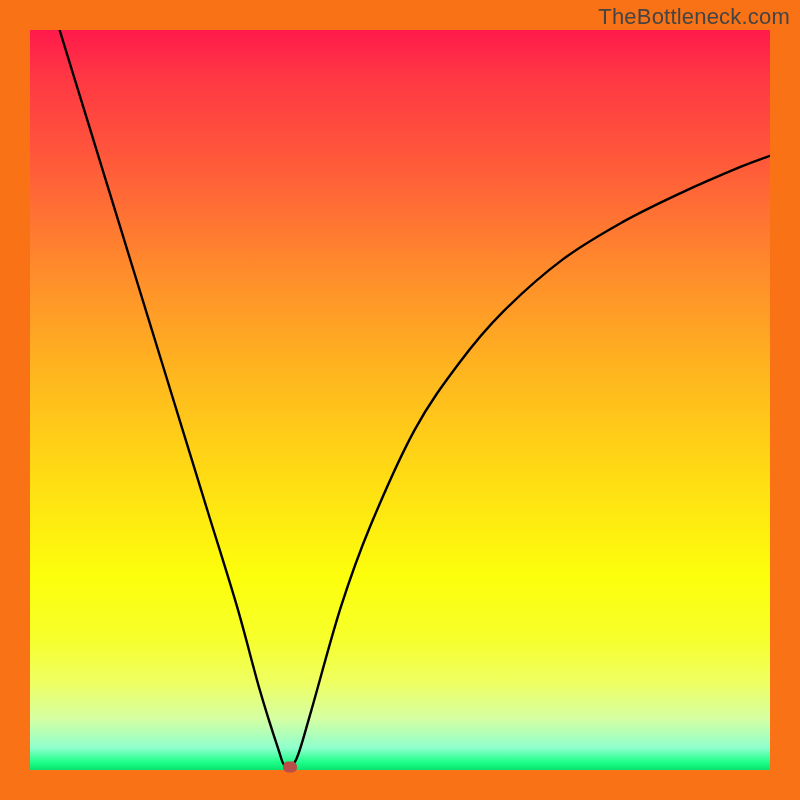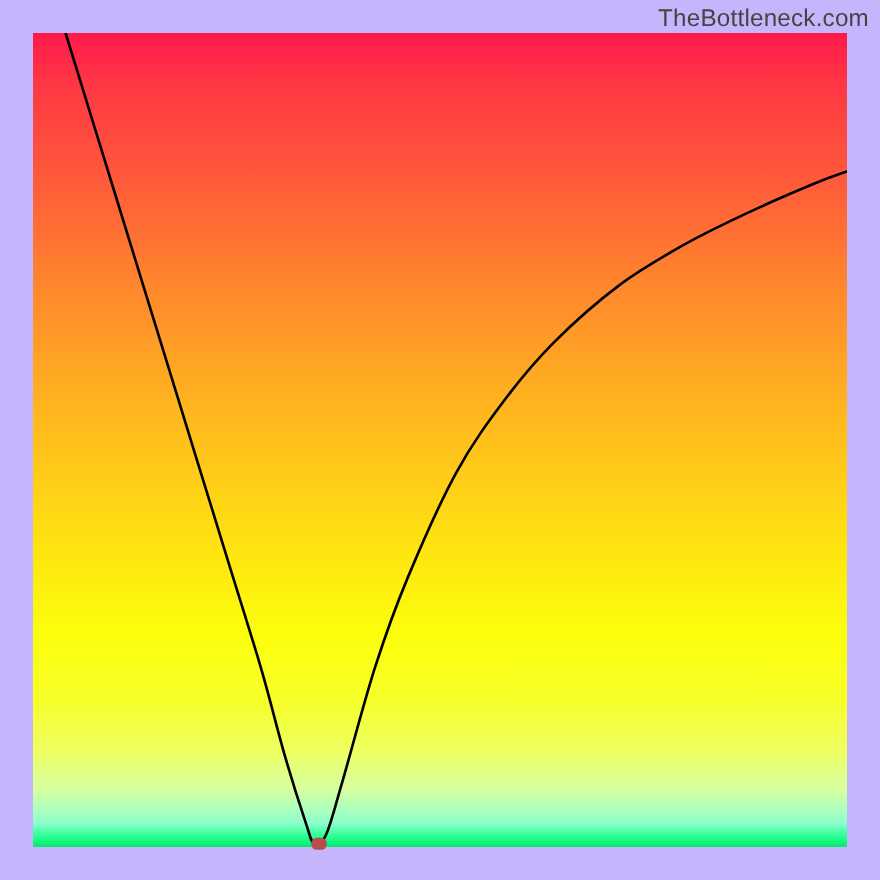--- a/index.html
+++ b/index.html
@@ -9,21 +9,21 @@
     height: 800px;
     background: #000;
     font-family: Arial, Helvetica, sans-serif;
     overflow: hidden;
   }
   .frame {
     position: absolute;
     left: 0; top: 0;
     width: 800px;
     height: 800px;
-    background: #c4b5fd;
+    background: #f97316;
   }
   .plot-area {
     position: absolute;
     left: 30px;
     top: 30px;
     width: 740px;
     height: 740px;
     background: linear-gradient(
       to bottom,
       #ff1a4b 0%,

